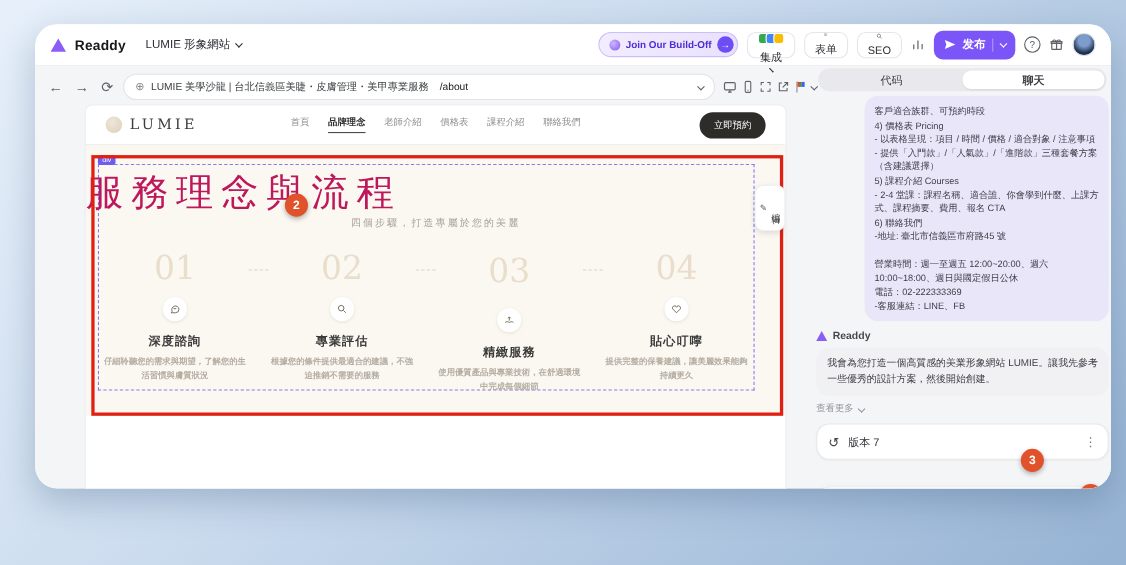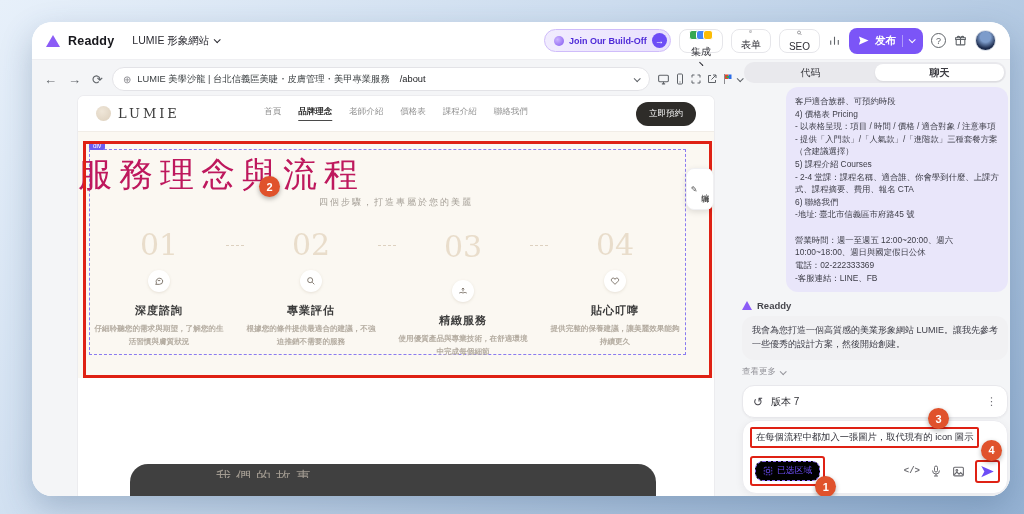--- a/index.html
+++ b/index.html
@@ -2,21 +2,21 @@
 <html><head>
 <meta charset="utf-8">
 <style>
   * { margin:0; padding:0; box-sizing:border-box; }
   html,body { width:1024px; height:514px; }
   body { font-family:"Liberation Sans", sans-serif; position:relative; overflow:hidden;
          background:linear-gradient(135deg,#e7f0fa 0%,#cdddef 40%,#96b3d4 100%); }
   .serif { font-family:"DejaVu Serif", serif; }
 
   
-  .window { position:absolute; left:32px; top:22px; width:978px; height:474px;
+  .window { position:absolute; left:32px; top:22px; width:978px; height:422px;
             background:#fff; border-radius:20px; overflow:hidden;
             box-shadow:0 12px 32px rgba(44,76,116,.28); }
 
   
   .topbar { position:absolute; left:0; top:0; right:0; height:38px; background:#fff;
             border-bottom:1px solid #efeff2; display:flex; align-items:center; padding:0 14px; gap:8px; z-index:5; }
   .logo-tri { width:0; height:0; border-left:7px solid transparent; border-right:7px solid transparent;
               border-bottom:12px solid #8b5cf6; display:inline-block; }
   .app-name { font-size:12.5px; font-weight:800; color:#17171c; margin-right:10px; letter-spacing:.2px; }
   .proj { display:flex; align-items:center; gap:5px; font-size:10.5px; color:#2c2c33; cursor:pointer; }
@@ -372,23 +372,20 @@
       </div>
 
       <div class="ver-card">
         <span class="ver-ico">↺</span>
         <span class="ver-label">版本 7</span>
         <span class="kebab">⋮</span>
         <div class="ann-circle c3">3</div>
       </div>
 
       <div class="input-card">
-        <div class="inp-text-wrap">
-          <div class="inp-text">在每個流程中都加入一張圖片，取代現有的 icon 圖示</div>
-        </div>
         <div class="inp-row">
           <div class="chip-wrap">
             <div class="chip">
               <svg width="10" height="10" viewBox="0 0 24 24" fill="none" stroke="#6d4df6" stroke-width="2">
                   <rect x="3" y="3" width="18" height="18" rx="2" stroke-dasharray="4 3"></rect>
                   <rect x="8" y="8" width="8" height="8" rx="1"></rect>
                 </svg>
               <span>已选区域</span>
             </div>
             <div class="ann-circle c1">1</div>

